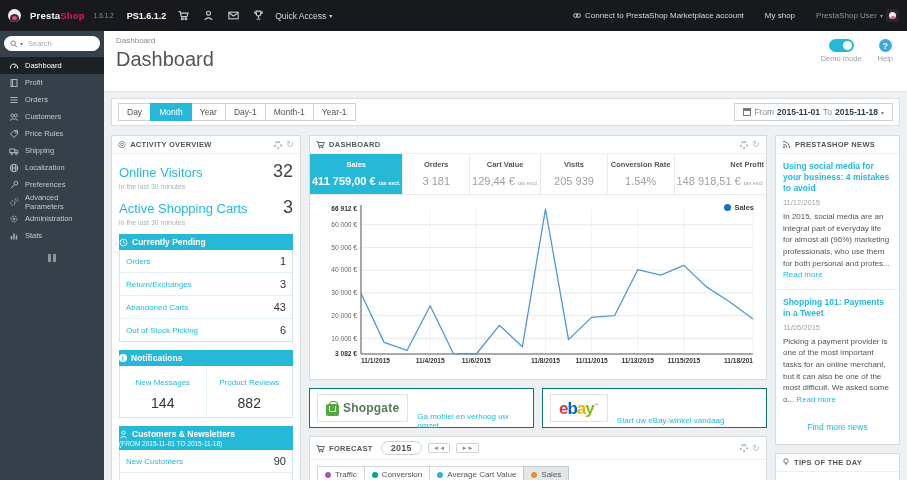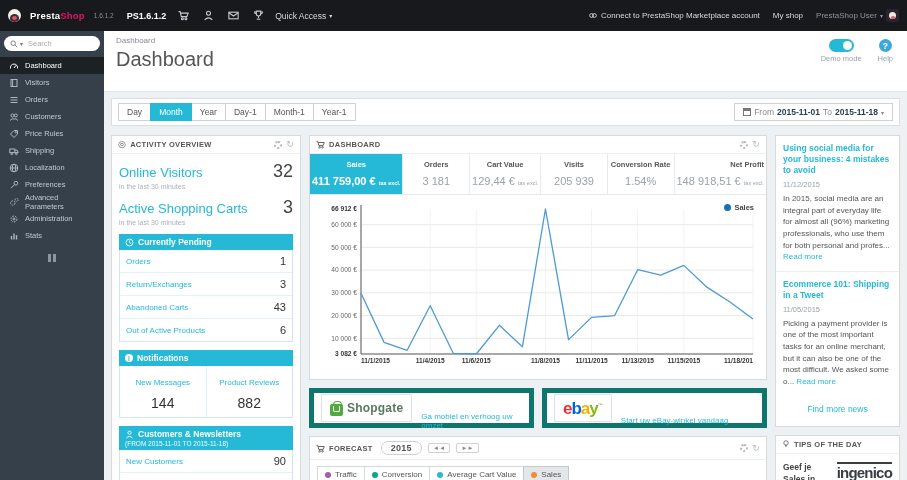--- a/index.html
+++ b/index.html
@@ -12,21 +12,21 @@
   .logo { width:13px; height:13px; border-radius:50%; background:#f4f2ef; position:relative; overflow:hidden; flex:0 0 auto; }
   .logo::after { content:""; position:absolute; left:2px; top:5px; width:9px; height:8px; background:#3d2b36; border-radius:50% 50% 40% 40%; }
   .logo::before { content:""; position:absolute; left:4px; top:7px; width:5px; height:4px; background:#e8506e; border-radius:50%; z-index:2; }
   .brand { font-size:9.5px; font-weight:bold; color:#fff; letter-spacing:.2px; }
   .brand .shop { color:#e0146b; }
   .tb-version { font-size:6.5px; color:#8a9097; }
   .tb-shopname { font-size:9px; font-weight:bold; color:#fff; margin-left:4px; }
   .tb-ico { width:16px; display:flex; justify-content:center; cursor:pointer; }
   .tb-ico svg { stroke:#c6cbd1; fill:none; stroke-width:1; }
   .tb-spacer { flex:1; }
-  .tb-right { display:flex; align-items:center; gap:13px; font-size:8px; }
+  .tb-right { display:flex; align-items:center; gap:21px; font-size:8px; }
   .tb-link { display:flex; align-items:center; gap:3px; color:#d7dadd; }
   .tb-user { color:#8f969e; display:flex; align-items:center; gap:3px; }
   .avatar { width:13px; height:13px; border-radius:2px; background:#2b2330; position:relative; overflow:hidden; }
   .avatar::after { content:""; position:absolute; left:3px; top:3px; width:7px; height:7px; border-radius:50%; background:#efe9e4; }
   .avatar::before { content:""; position:absolute; left:5px; top:7px; width:4px; height:3px; background:#e8506e; border-radius:50%; z-index:2; }
   .caret { font-size:6px; color:inherit; }
 
   
   .body-row { display:flex; height:461px; }
 
@@ -80,21 +80,21 @@
   .gear-dot { width:8px; height:8px; border:2px dotted #b3bac0; border-radius:50%; cursor:pointer; }
   .refresh { font-size:9px; color:#b3bac0; line-height:1; cursor:pointer; font-weight:normal; }
   .target-ico { font-size:9px; line-height:1; font-weight:normal; color:#555; }
 
   
   .act-body { padding:7px; }
   .stat-line { display:flex; justify-content:space-between; align-items:baseline; }
   .stat-line a { font-size:13px; color:#25b9d7; text-decoration:none; cursor:pointer; }
   .stat-line .num { font-size:18px; color:#444; font-weight:400; }
   .stat-sub { font-size:7px; color:#aab2b8; margin:1px 0 7px; }
-  .sec-h { background:#25b9d7; color:#fff; padding:3px 6px; margin-top:8px; }
+  .sec-h { background:#25b9d7; color:#fff; padding:3px 0; margin-top:8px; }
   .sec-h .t { display:flex; align-items:center; gap:4px; font-size:8.5px; font-weight:bold; }
   .sec-h .sub { font-size:6.5px; font-weight:normal; opacity:.95; margin-top:1px; }
   .sec-h svg { stroke:#fff; fill:none; }
   .info-i { width:8px; height:8px; border-radius:50%; background:#fff; color:#25b9d7; font-size:6.5px; font-weight:bold; display:inline-flex; align-items:center; justify-content:center; font-style:normal; }
   .rows { border:1px solid #cfe7f2; border-top:none; }
   .row { display:flex; justify-content:space-between; align-items:center; padding:5px 6px; border-top:1px solid #e4f2f8; }
   .row:first-child { border-top:none; }
   .row a { font-size:8px; color:#25b9d7; text-decoration:none; cursor:pointer; }
   .row .num { font-size:11px; color:#333; }
   .two-col { display:flex; border:1px solid #cfe7f2; border-top:none; }
@@ -112,21 +112,21 @@
   .kpi .sfx { font-size:5.5px; }
   .kpi.active { background:#25b9d7; }
   .kpi.active .lbl, .kpi.active .val { color:#fff; }
   .kpi.active .val { font-weight:bold; }
   .chart-wrap { position:relative; padding:5px; }
   .chart-legend { position:absolute; top:8px; right:12px; display:flex; align-items:center; gap:3px; font-size:7.5px; font-weight:bold; color:#444; }
   .chart-legend .dot { width:7px; height:7px; border-radius:50%; }
 
   
   .ad-row { display:flex; gap:8px; margin-bottom:8px; }
-  .ad { flex:1; background:#fff; border:5px solid #0f766e; padding:5px 7px; display:flex; align-items:center; gap:9px; height:40px; }
+  .ad { flex:1; background:#fff; border:1px solid #0f766e; padding:5px 7px; display:flex; align-items:center; gap:9px; height:40px; }
   .logo-box { border:1px solid #dfe3e5; background:#fff; padding:2px 8px; display:flex; align-items:center; gap:4px; height:28px; cursor:pointer; }
   .shopgate-txt { font-size:12px; color:#5a7a5e; font-weight:600; letter-spacing:.2px; }
   .bag-ico { width:13px; height:15px; position:relative; }
   .bag-ico i { position:absolute; left:0; top:3px; width:13px; height:12px; background:#53a93f; border-radius:2px; }
   .bag-ico::after { content:""; position:absolute; left:3px; top:0; width:7px; height:7px; border:1.5px solid #53a93f; border-bottom:none; border-radius:4px 4px 0 0; }
   .bag-ico b { position:absolute; left:3px; top:5px; width:7px; height:6px; border:1.5px solid #fff; border-top:none; border-radius:0 0 2px 2px; z-index:2; }
   .ebay-logo { font-size:17px; font-weight:bold; letter-spacing:-1px; line-height:1; }
   .ebay-tm { font-size:5px; color:#999; vertical-align:super; letter-spacing:0; }
   .ad-link { font-size:8px; color:#25b9d7; text-decoration:none; cursor:pointer;margin-top:25px; }
 
@@ -232,21 +232,21 @@
             <path d="M1.5,7.5 A3.6,3.6 0 1 1 8.5,7.5"></path>
             <line x1="5" y1="7" x2="7.2" y2="4.2"></line>
           </svg>
           <span>Dashboard</span>
         </div>
       <div class="nav-item">
           <svg width="10" height="10" viewBox="0 0 10 10">
             <rect x="2" y="1.5" width="6" height="7"></rect>
             <line x1="3.6" y1="1.5" x2="3.6" y2="8.5"></line>
           </svg>
-          <span>Visitors</span>
+          <span>Profit</span>
         </div>
       <div class="nav-item">
           <svg width="10" height="10" viewBox="0 0 10 10">
             <line x1="1.5" y1="2.5" x2="8.5" y2="2.5"></line>
             <line x1="1.5" y1="5" x2="8.5" y2="5"></line>
             <line x1="1.5" y1="7.5" x2="8.5" y2="7.5"></line>
           </svg>
           <span>Orders</span>
         </div>
       <div class="nav-item">
@@ -393,21 +393,21 @@
                     </div>
                   <div class="row">
                       <a>Return/Exchanges</a>
                       <span class="num">3</span>
                     </div>
                   <div class="row">
                       <a>Abandoned Carts</a>
                       <span class="num">43</span>
                     </div>
                   <div class="row">
-                      <a>Out of Active Products</a>
+                      <a>Out of Stock Picking</a>
                       <span class="num">6</span>
                     </div>
                 </div>
 
                 <div class="sec-h">
                   <div class="t">
                       <i class="info-i">i</i>
                       <span>Notifications</span>
                     </div>
                 </div>
@@ -574,27 +574,34 @@
                 <span class="lg-btn active">
                     <span class="lg-dot" style="background: rgb(241, 141, 53);"></span>
                     <span>Sales</span>
                   </span>
               </div>
             </div>
           </div>
 
           <div class="col-c">
             <div class="panel">
+              <div class="panel-h">
+                <svg width="9" height="9" viewBox="0 0 10 10">
+                    <circle cx="2.2" cy="7.8" r="1" fill="#555" stroke="none"></circle>
+                    <path d="M1.2,4.6 A4.2,4.2 0 0 1 5.4,8.8 M1.2,1.6 A7.2,7.2 0 0 1 8.4,8.8"></path>
+                  </svg>
+                <span>PRESTASHOP NEWS</span>
+              </div>
               <div class="article">
                 <div class="a-title">Using social media for your business: 4 mistakes to avoid</div>
                 <div class="a-date">11/12/2015</div>
                 <div class="a-body"><span>In 2015, social media are an integral part of everyday life for almost all (96%) marketing professionals, who use them for both personal and profes...</span> <span class="read-more">Read more</span></div>
               </div>
               <div class="article">
-                <div class="a-title">Ecommerce 101: Shipping in a Tweet</div>
+                <div class="a-title">Shopping 101: Payments in a Tweet</div>
                 <div class="a-date">11/05/2015</div>
                 <div class="a-body"><span>Picking a payment provider is one of the most important tasks for an online merchant, but it can also be one of the most difficult. We asked some o...</span> <span class="read-more">Read more</span></div>
               </div>
               <div class="find-more">Find more news</div>
             </div>
 
             <div class="panel">
               <div class="panel-h">
                 <svg width="8" height="9" viewBox="0 0 10 12">
                     <circle cx="5" cy="4" r="3"></circle>

